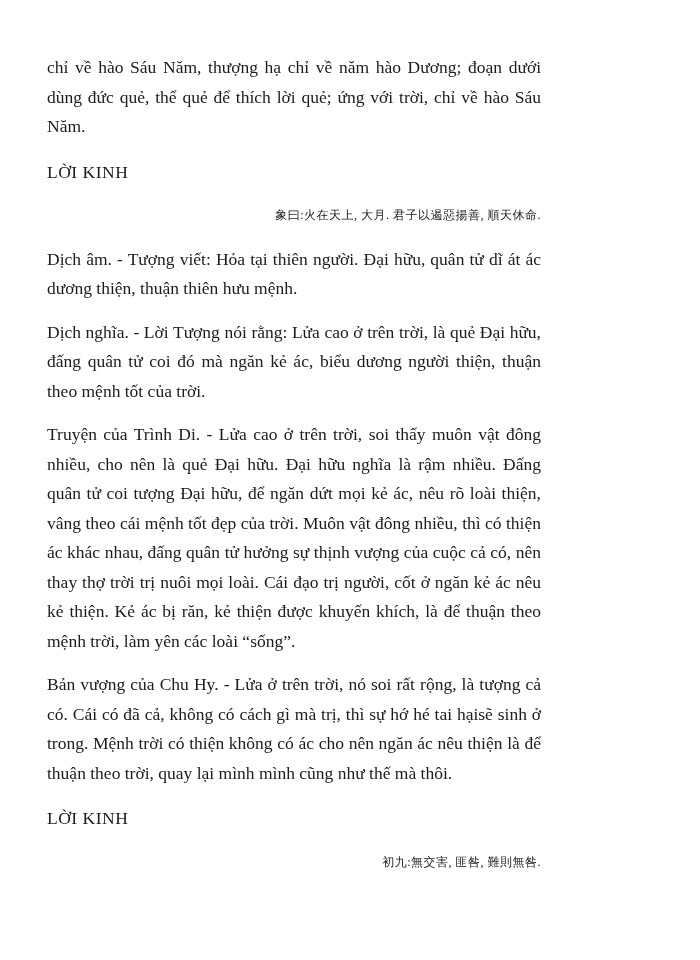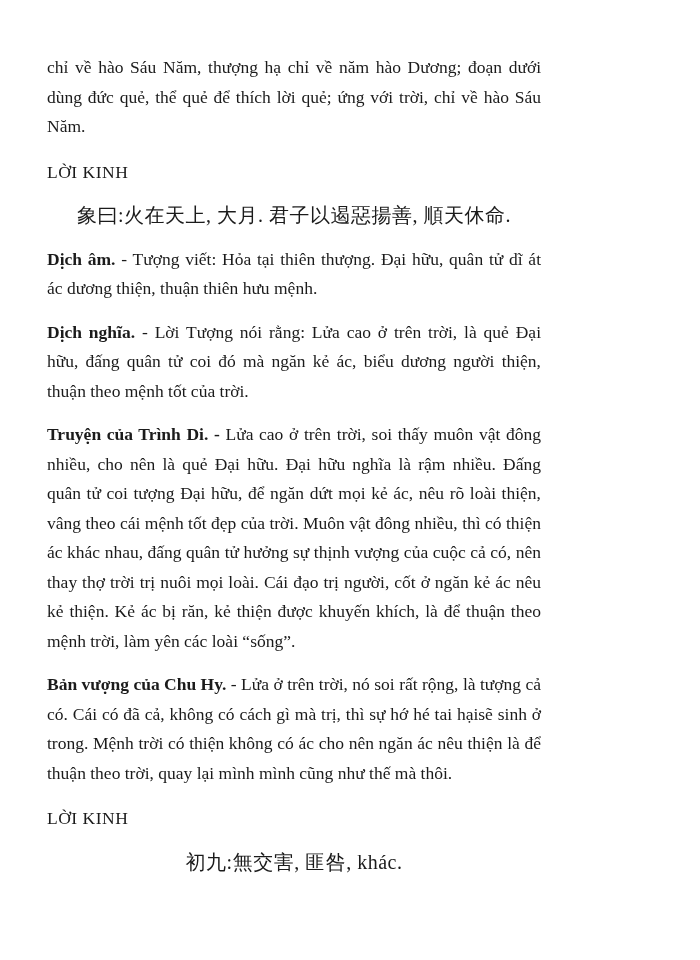--- a/index.html
+++ b/index.html
@@ -31,47 +31,47 @@
   .heading {
     margin: 16px 0 14px 0;
     font-size: 17.5px;
     line-height: 29.5px;
     font-weight: normal;
     text-align: left;
     letter-spacing: 0.5px;
   }
   .cjk {
     margin: 0 0 14px 0;
-    font-size: 20px;
+    font-size: 12px;
     line-height: 29.5px;
-    text-align: center;
+    text-align: right;
     letter-spacing: 0.5px;
   }
   .lead {
-    font-weight: bold;
+    font-weight: normal;
   }
 </style>
 </head>
 <body>
 
 <div class="page">
 
   <p class="para">chỉ về hào Sáu Năm, thượng hạ chỉ về năm hào Dương; đoạn dưới dùng đức quẻ, thể quẻ để thích lời quẻ; ứng với trời, chỉ về hào Sáu Năm.</p>
 
   <p class="heading">LỜI KINH</p>
 
   <p class="cjk">象曰:火在天上, 大月. 君子以遏惡揚善, 順天休命.</p>
 
-  <p class="para"><span class="lead">Dịch âm.</span> <span>- Tượng viết: Hỏa tại thiên thượng. Đại hữu, quân tử dĩ át ác dương thiện, thuận thiên hưu mệnh.</span></p>
+  <p class="para"><span class="lead">Dịch âm.</span> <span>- Tượng viết: Hỏa tại thiên người. Đại hữu, quân tử dĩ át ác dương thiện, thuận thiên hưu mệnh.</span></p>
 
   <p class="para"><span class="lead">Dịch nghĩa.</span> <span>- Lời Tượng nói rằng: Lửa cao ở trên trời, là quẻ Đại hữu, đấng quân tử coi đó mà ngăn kẻ ác, biểu dương người thiện, thuận theo mệnh tốt của trời.</span></p>
 
 
   <p class="para"><span class="lead">Truyện của Trình Di. -</span> <span>Lửa cao ở trên trời, soi thấy muôn vật đông nhiều, cho nên là quẻ Đại hữu. Đại hữu nghĩa là rậm nhiều. Đấng quân tử coi tượng Đại hữu, để ngăn dứt mọi kẻ ác, nêu rõ loài thiện, vâng theo cái mệnh tốt đẹp của trời. Muôn vật đông nhiều, thì có thiện ác khác nhau, đấng quân tử hưởng sự thịnh vượng của cuộc cả có, nên thay thợ trời trị nuôi mọi loài. Cái đạo trị người, cốt ở ngăn kẻ ác nêu kẻ thiện. Kẻ ác bị răn, kẻ thiện được khuyến khích, là để thuận theo mệnh trời, làm yên các loài “sống”.</span></p>
 
   <p class="para"><span class="lead">Bản vượng của Chu Hy.</span> <span>- Lửa ở trên trời, nó soi rất rộng, là tượng cả có. Cái có đã cả, không có cách gì mà trị, thì sự hớ hé tai hạisẽ sinh ở trong. Mệnh trời có thiện không có ác cho nên ngăn ác nêu thiện là để thuận theo trời, quay lại mình mình cũng như thế mà thôi.</span></p>
 
   <p class="heading">LỜI KINH</p>
 
-  <p class="cjk">初九:無交害, 匪咎, khác.</p>
+  <p class="cjk">初九:無交害, 匪咎, 難則無咎.</p>
 
 
 </div>
 
 </body></html>

